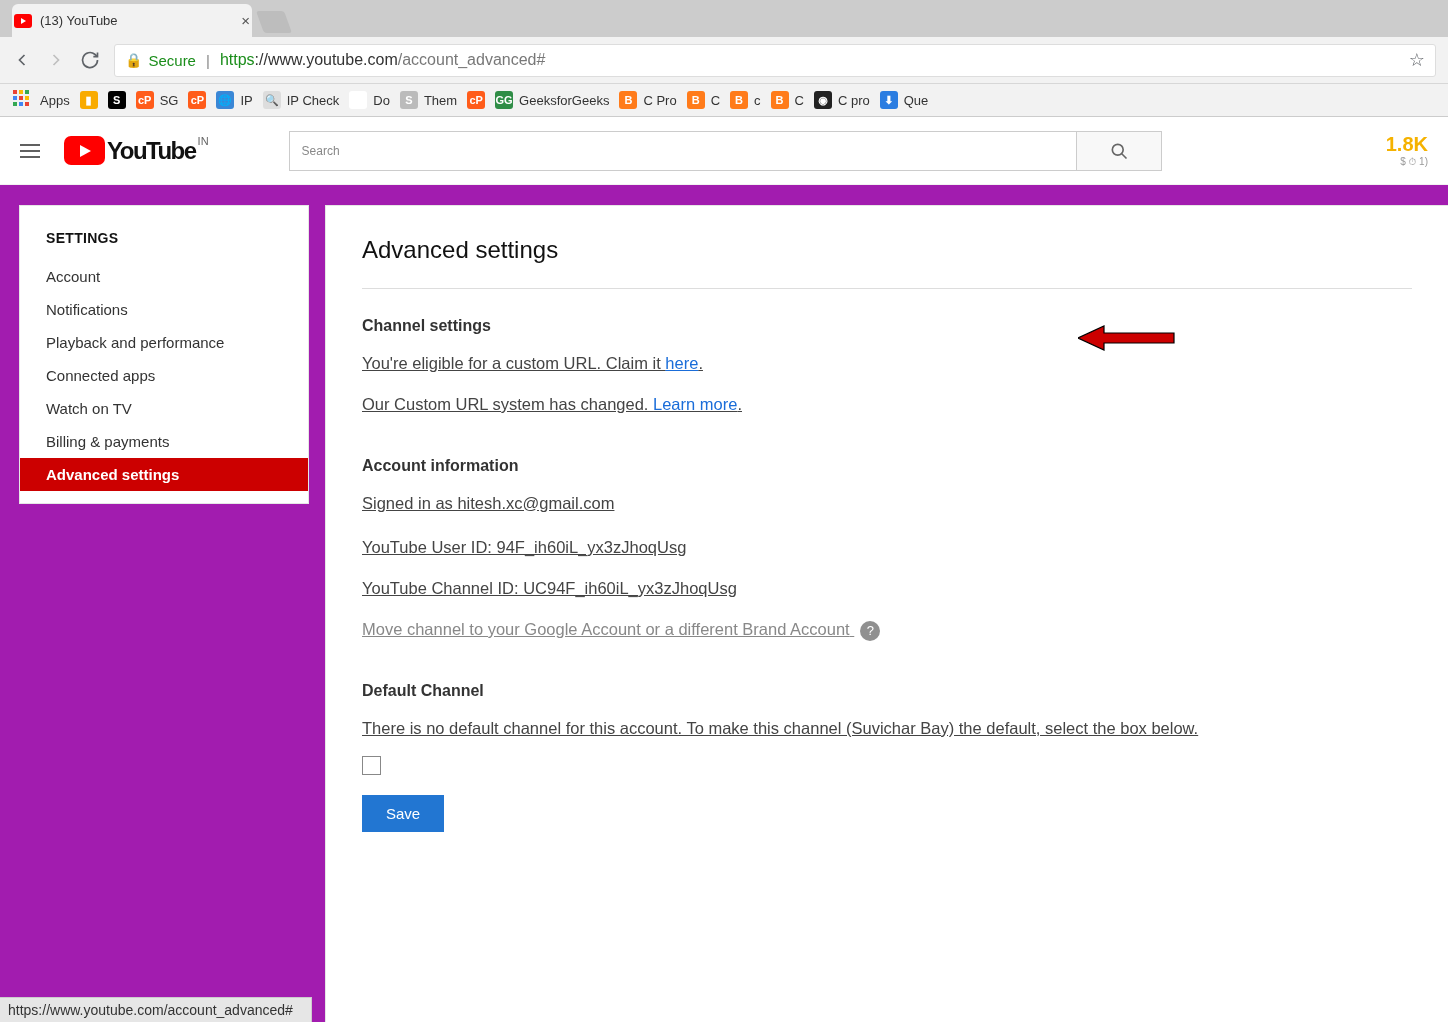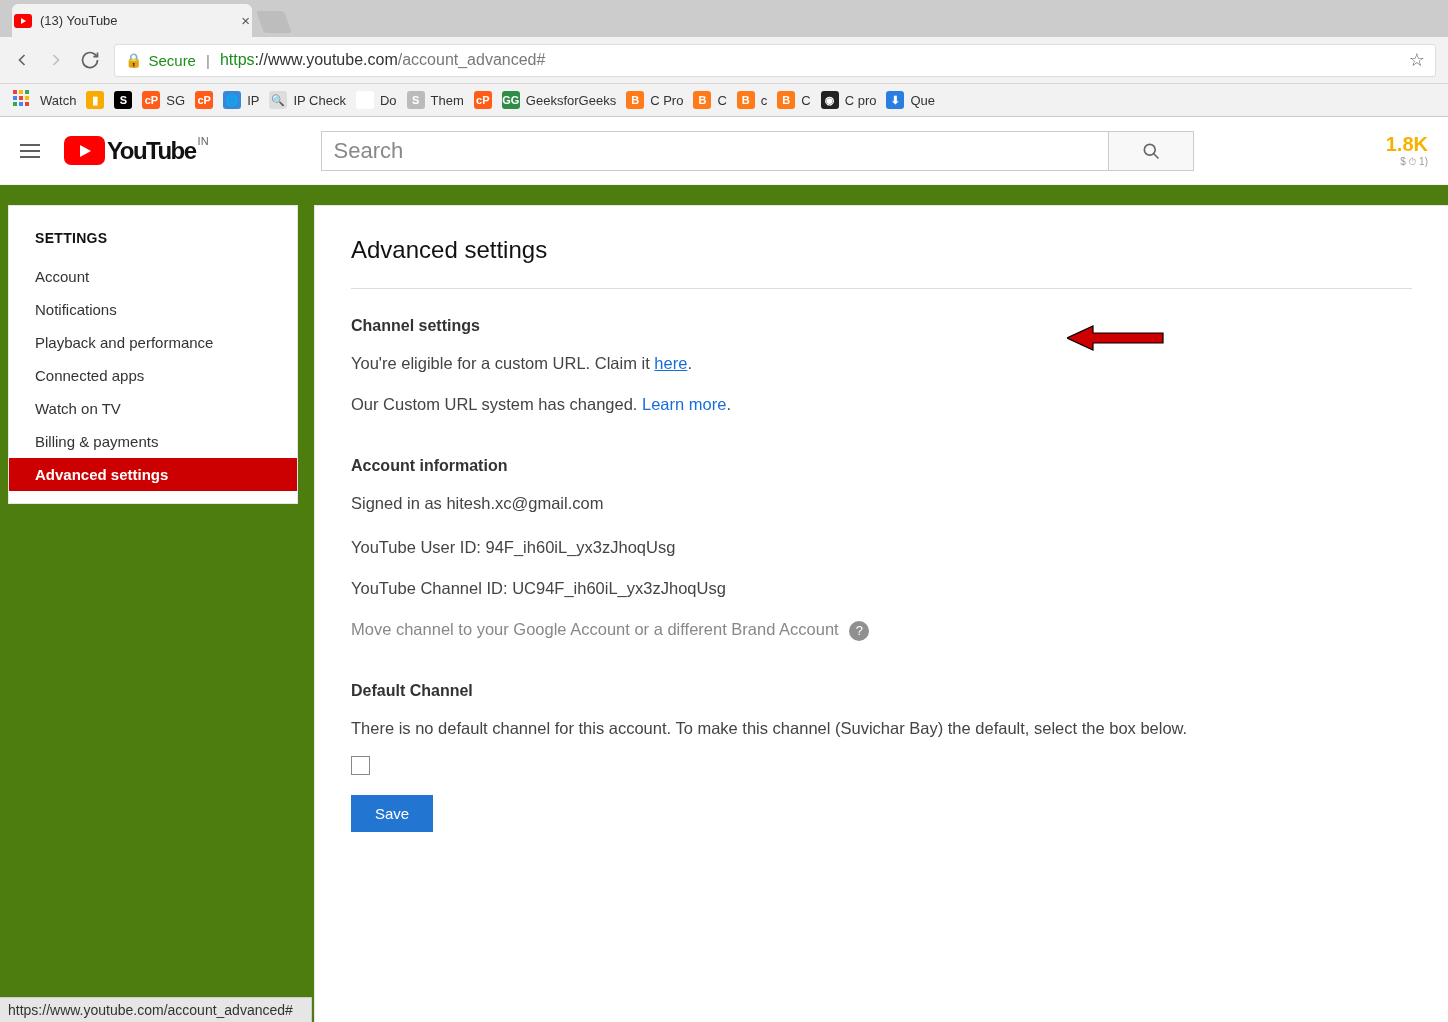--- a/index.html
+++ b/index.html
@@ -33,37 +33,37 @@
   
   .yt-header { background: #fff; height: 68px; display: flex; align-items: center; padding: 0 20px 0 20px; gap: 24px; border-bottom: 1px solid rgba(0,0,0,0.05); }
   .hamburger { cursor: pointer; }
   .hamburger div { width: 20px; height: 2px; background: #606060; margin: 4px 0; }
   .yt-logo { display: flex; align-items: center; cursor: pointer; position: relative; }
   .yt-logo-icon { width: 41px; height: 29px; background: #ff0000; border-radius: 7px; display: flex; align-items: center; justify-content: center; }
   .yt-logo-icon::after { content: ""; width: 0; height: 0; border-left: 11px solid white; border-top: 6px solid transparent; border-bottom: 6px solid transparent; margin-left: 2px; }
   .yt-logo-text { font-size: 24px; font-weight: 700; letter-spacing: -1.5px; color: #111; margin-left: 2px; }
   .yt-logo-region { font-size: 11px; color: #666; position: relative; top: -10px; left: 2px; }
   .search-wrap { display: flex; margin-left: 58px; }
-  .search-input { width: 788px; height: 40px; border: 1px solid #ccc; padding: 0 12px; font-size: 22px; color: #ec4899; margin-left: 32px; }
+  .search-input { width: 788px; height: 40px; border: 1px solid #ccc; padding: 0 12px; font-size: 12px; color: #ec4899; }
   .search-input::placeholder { color: #888; }
   .search-button { width: 85px; height: 40px; border: 1px solid #ccc; border-left: none; background: #f8f8f8; display: flex; align-items: center; justify-content: center; cursor: pointer; }
   .header-right { margin-left: auto; text-align: right; color: #f5b200; font-size: 20px; font-weight: bold; }
   .header-right-sub { font-size: 10px; color: #999; font-weight: normal; }
 
   
-  .content { background: #4d7c0f; display: flex; padding: 20px 0 0 8px; gap: 16px; height: calc(1022px - 37px - 47px - 33px - 68px); }
+  .content { background: #a21caf; display: flex; padding: 20px 0 0 19px; gap: 16px; height: calc(1022px - 37px - 47px - 33px - 68px); }
   .sidebar { width: 290px; background: #fff; padding: 18px 0 12px 0; height: fit-content; border: 1px solid #e6e6e6; }
   .sidebar-heading { font-size: 14px; font-weight: bold; color: #111; padding: 6px 26px 14px; letter-spacing: 0.3px; }
   .sidebar-item { padding: 8px 26px; font-size: 15px; color: #333; cursor: pointer; }
   .sidebar-item.active { background: #c00; color: #fff; font-weight: bold; }
 
   .main { flex: 1; background: #fff; border-left: 1px solid #e6e6e6; border-top: 1px solid #e6e6e6; padding: 30px 36px; overflow: hidden; position: relative; }
   .main h1 { font-size: 24px; font-weight: 500; color: #111; padding-bottom: 24px; border-bottom: 1px solid #ddd; margin-bottom: 28px; }
   .section-title { font-size: 16px; font-weight: 600; color: #333; margin-bottom: 16px; }
-  .para { font-size: 16.5px; color: #444; margin-bottom: 16px; line-height: 1.5; }
+  .para { font-size: 16.5px; color: #444; margin-bottom: 16px; line-height: 1.5; text-decoration: underline; }
   .para.italic { font-style: italic; }
   .link { color: #1a6dd9; cursor: pointer; }
   .link.underline { text-decoration: underline; }
   .muted { color: #888; }
   .help-circle { display: inline-flex; width: 20px; height: 20px; border-radius: 50%; background: #909090; color: #fff; align-items: center; justify-content: center; font-size: 13px; margin-left: 6px; }
   .section-gap { margin-top: 40px; }
   .checkbox-row { display: flex; align-items: center; gap: 12px; margin-bottom: 20px; }
   .checkbox { width: 19px; height: 19px; border: 1.5px solid #888; background: #fff; cursor: pointer; }
   .save-btn { background: #2276d2; color: #fff; border: none; padding: 10px 24px; font-size: 15px; font-weight: 500; cursor: pointer; }
 
@@ -113,21 +113,21 @@
           <rect x="7" y="1" width="4" height="4" fill="#fbbc05"></rect>
           <rect x="13" y="1" width="4" height="4" fill="#34a853"></rect>
           <rect x="1" y="7" width="4" height="4" fill="#4285f4"></rect>
           <rect x="7" y="7" width="4" height="4" fill="#ea4335"></rect>
           <rect x="13" y="7" width="4" height="4" fill="#fbbc05"></rect>
           <rect x="1" y="13" width="4" height="4" fill="#34a853"></rect>
           <rect x="7" y="13" width="4" height="4" fill="#4285f4"></rect>
           <rect x="13" y="13" width="4" height="4" fill="#ea4335"></rect>
         </svg></span>
       <div class="bm-item">
-        <span>Watch</span>
+        <span>Apps</span>
       </div>
       <div class="bm-item">
         <span class="bm-icon" style="background: rgb(249, 171, 0); color: rgb(255, 255, 255);">▮</span>
       </div>
       <div class="bm-item">
         <span class="bm-icon" style="background: rgb(0, 0, 0); color: rgb(255, 255, 255);">S</span>
       </div>
       <div class="bm-item">
         <span class="bm-icon" style="background: rgb(255, 92, 26); color: rgb(255, 255, 255);">cP</span>
         <span>SG</span>

